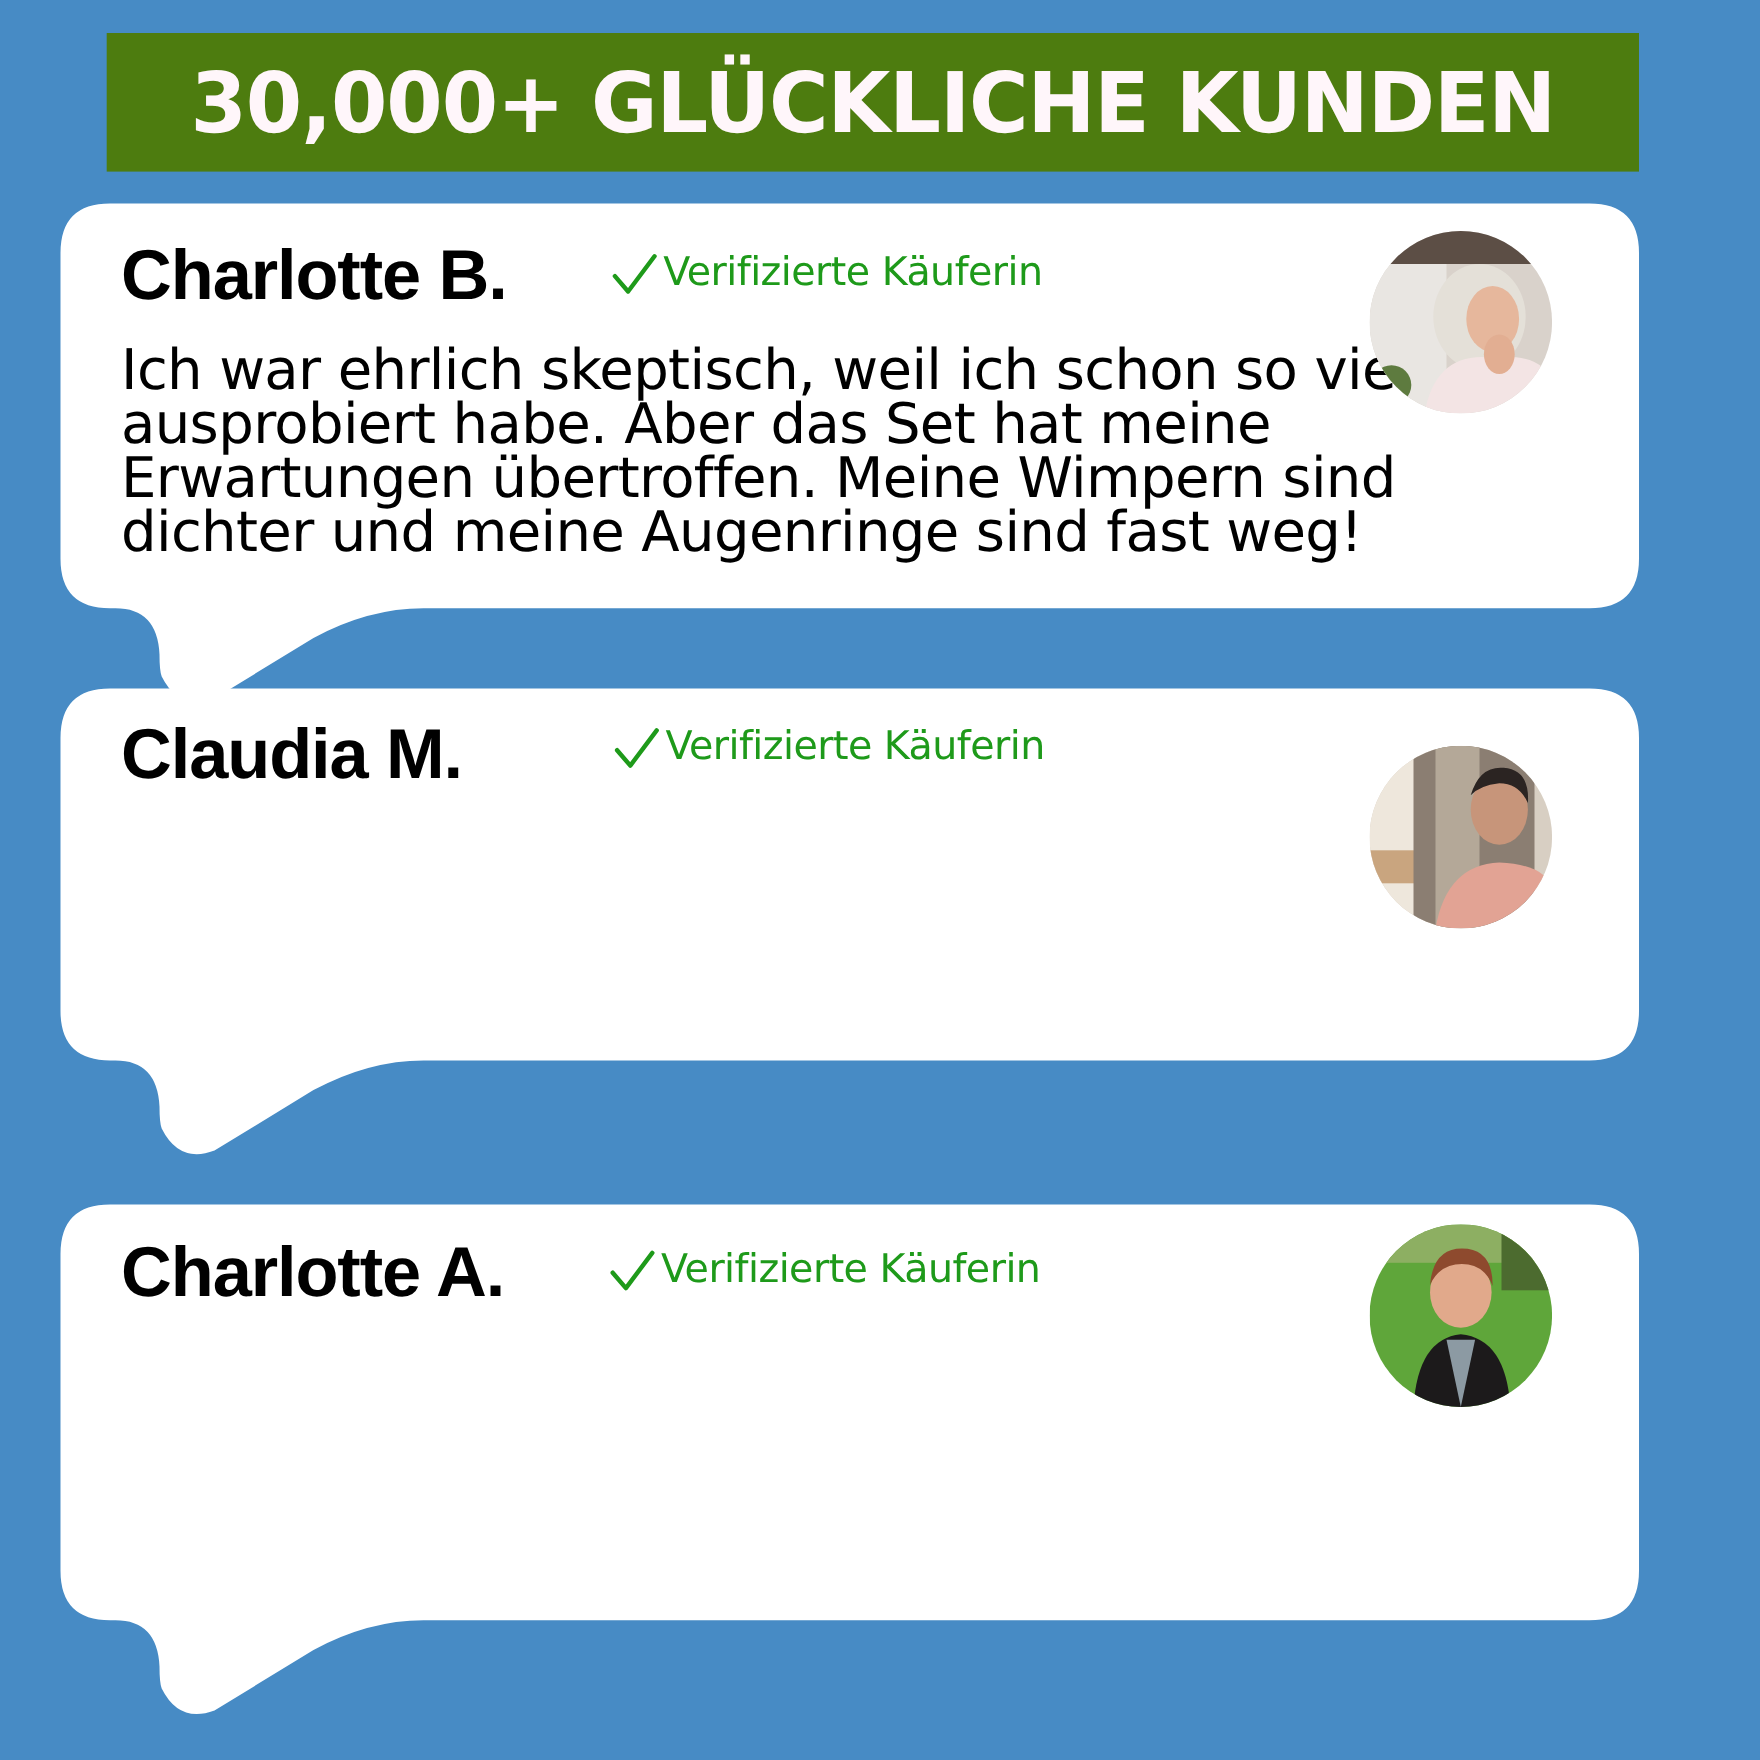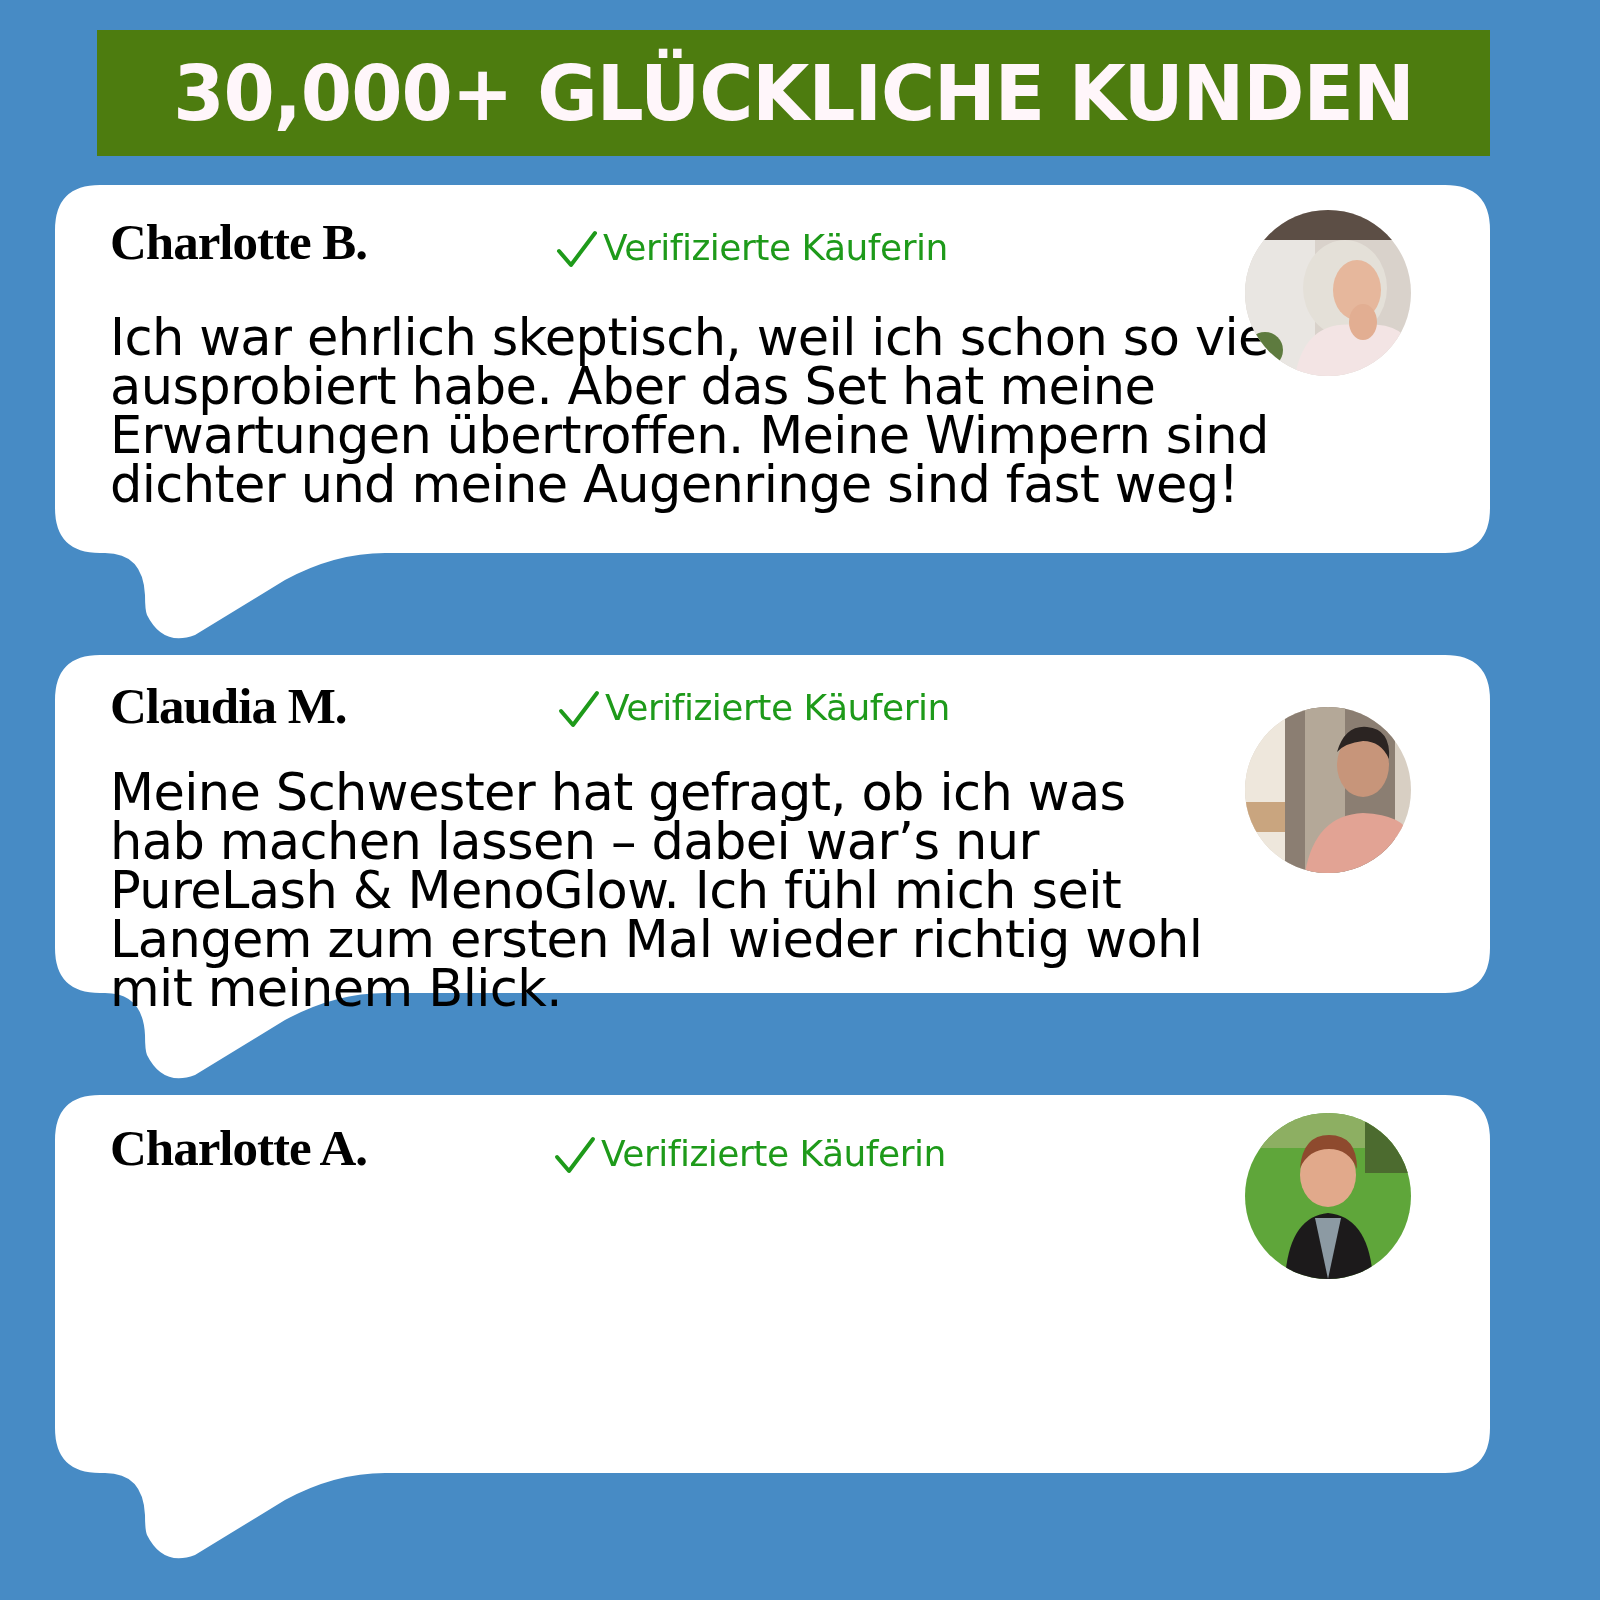--- a/index.html
+++ b/index.html
@@ -18,22 +18,22 @@
     color:#FFF6FA; font-family:"DejaVu Sans", sans-serif; font-weight:bold;
     font-size:76px; letter-spacing:-1px; white-space:nowrap;
     transform:scaleX(0.97);
   }
   .card {
     position:absolute; left:55px; width:1435px;
   }
   .card svg.bubble { position:absolute; left:0; top:0; overflow:visible; }
   .card-name {
     position:absolute; left:55px;
-    font-family:Liberation Serif, serif; font-weight:bold;
-    font-size:51px; color:#000; letter-spacing:-1px; white-space:nowrap;
+    font-family:Liberation Sans, sans-serif; font-weight:bold;
+    font-size:64px; color:#000; letter-spacing:-1px; white-space:nowrap;
   }
   .verified {
     position:absolute; display:flex; align-items:flex-start;
     color:#1E9A1A; font-family:"DejaVu Sans", sans-serif; font-size:36px;
     white-space:nowrap; letter-spacing:-0.5px;
   }
   .verified svg { width:44px; height:44px; margin-right:4px; }
   .review {
     position:absolute; left:55px; width:1260px;
     font-family:"DejaVu Sans", sans-serif; font-size:51px; line-height:49px;
@@ -70,32 +70,31 @@
       <rect x="0" y="30" width="70" height="136" fill="#E9E6E2"></rect>
       <circle cx="20" cy="140" r="18" fill="#5E7B3F"></circle>
       <ellipse cx="100" cy="78" rx="42" ry="48" fill="#E4E0D8"></ellipse>
       <ellipse cx="112" cy="80" rx="24" ry="30" fill="#E6B79C"></ellipse>
       <path d="M50 166 Q60 110 110 115 Q160 110 166 140 V166 Z" fill="#F3E4E4"></path>
       <ellipse cx="118" cy="112" rx="14" ry="18" fill="#E2AE92"></ellipse>
     </svg>
   </div>
 </div>
 
-<div class="card" style="top:655px; height:425px;">
+<div class="card" style="top:626px; height:425px;">
   <svg class="bubble" width="1435" height="425" viewBox="0 0 1435 425">
     <path d="M45 0 H1390 Q1435 0 1435 45 V293 Q1435 338 1390 338 H330 Q280 338 230 365 L140 420 Q108 432 92 400 Q90 395 90 380 V380 Q88 338 50 338 H45 Q0 338 0 293 V45 Q0 0 45 0 Z" fill="#FFFFFF"></path>
   </svg>
   <div class="card-name" style="top:22px;">Claudia M.</div>
   <div class="verified" style="left:502px; top:32px;">
     <svg viewBox="0 0 44 44">
         <path d="M4 24 L16 38 L40 6" fill="none" stroke="#1E9A1A" stroke-width="4" stroke-linecap="round" stroke-linejoin="round"></path>
       </svg>
     <span>Verifizierte Käuferin</span>
   </div>
-  <p class="review" style="top:113px; width:1120px;">Meine Schwester hat gefragt, ob ich was hab machen lassen – dabei war’s nur PureLash &amp; MenoGlow. Ich fühl mich seit Langem zum ersten Mal wieder richtig wohl mit meinem Blick.</p>
   <div class="avatar" style="left:1190px; top:52px;">
     <svg width="166" height="166" viewBox="0 0 166 166">
       <rect width="166" height="166" fill="#D8CFC3"></rect>
       <rect x="0" y="0" width="60" height="166" fill="#EEE7DC"></rect>
       <rect x="0" y="95" width="60" height="30" fill="#C9A57F"></rect>
       <rect x="40" y="0" width="110" height="166" fill="#8B7E72"></rect>
       <rect x="60" y="0" width="40" height="166" fill="#B4A898"></rect>
       <ellipse cx="118" cy="58" rx="26" ry="32" fill="#C7957A"></ellipse>
       <path d="M92 45 Q100 18 122 20 Q146 22 144 52 Q136 34 118 34 Q100 36 92 45 Z" fill="#2B2422"></path>
       <path d="M60 166 Q70 108 118 106 Q160 108 166 130 V166 Z" fill="#E2A394"></path>

